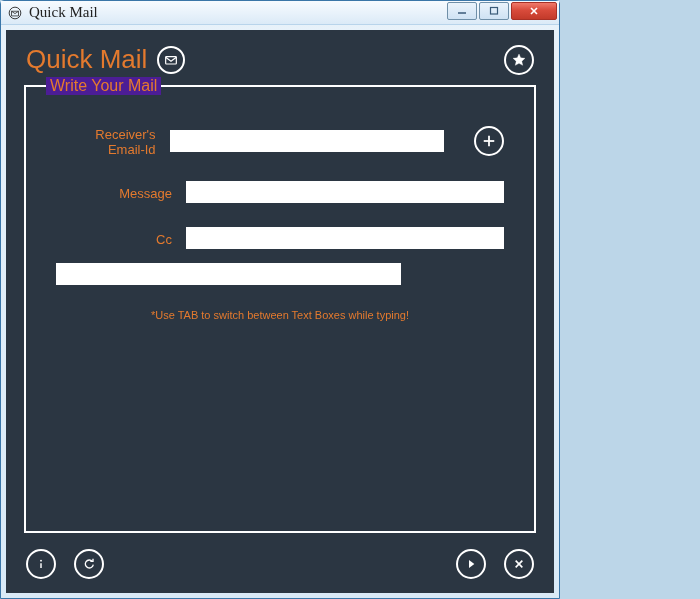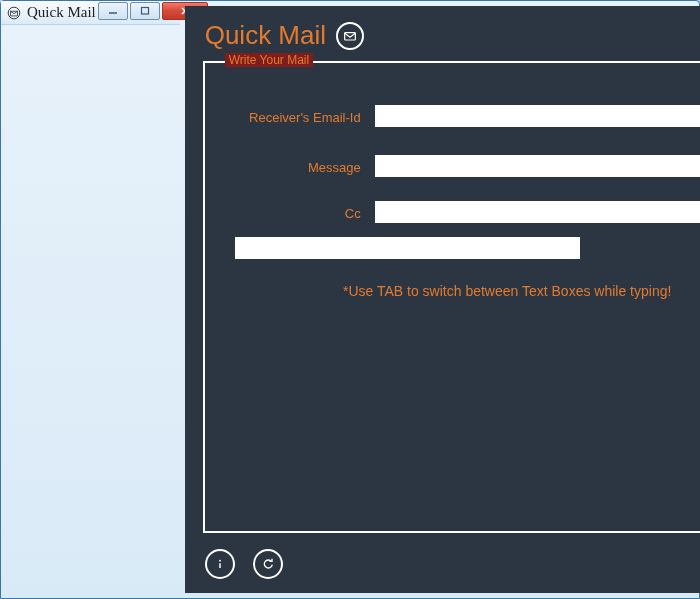--- a/index.html
+++ b/index.html
@@ -4,26 +4,27 @@
   <style>
     * { box-sizing: border-box; margin: 0; padding: 0; }
     body {
       width: 700px;
       height: 599px;
       font-family: "Segoe UI", Tahoma, sans-serif;
       overflow: hidden;
       background: #bcd6e8;
     }
     .window {
-      width: 700px;
+      width: 560px;
       height: 599px;
       background: linear-gradient(#e8f2fa, #d9eaf7);
       border: 1px solid #3a76a8;
       border-radius: 4px 4px 0 0;
       display: flex;
+      flex-direction: column;
     }
     .titlebar {
       height: 24px;
       display: flex;
       align-items: center;
       padding: 0 2px 0 6px;
       background: linear-gradient(#f7fbff, #dbeaf7);
       border-bottom: 1px solid #b8d4eb;
     }
     .titlebar-icon {
@@ -101,24 +102,24 @@
       flex: 1;
       margin: 0 18px 8px 18px;
       position: relative;
       border: 2px solid #fff;
       padding: 38px 30px 20px 30px;
     }
     .legend {
       position: absolute;
       top: -10px;
       left: 20px;
-      background: #7f1d1d;
+      background: #4c1d95;
       padding: 0 4px;
       color: #e47a2e;
-      font-size: 12px;
+      font-size: 16px;
     }
     .form-row {
       display: flex;
       align-items: center;
       margin-bottom: 24px;
     }
     .form-row.tight { margin-bottom: 14px; }
     .label {
       width: 140px;
       text-align: right;
@@ -156,21 +157,21 @@
       border-radius: 50%;
       display: inline-flex;
       align-items: center;
       justify-content: center;
       cursor: pointer;
     }
     .add-btn svg { width: 18px; height: 18px; stroke: #fff; stroke-width: 2.4; }
     .hint {
       text-align: center;
       color: #e47a2e;
-      font-size: 14px;
+      font-size: 11px;
       margin-top: 12px;
     }
     .footer {
       display: flex;
       align-items: center;
       padding: 8px 20px 14px 20px;
       gap: 18px;
     }
     .footer-spacer { flex: 1; }
   </style>

